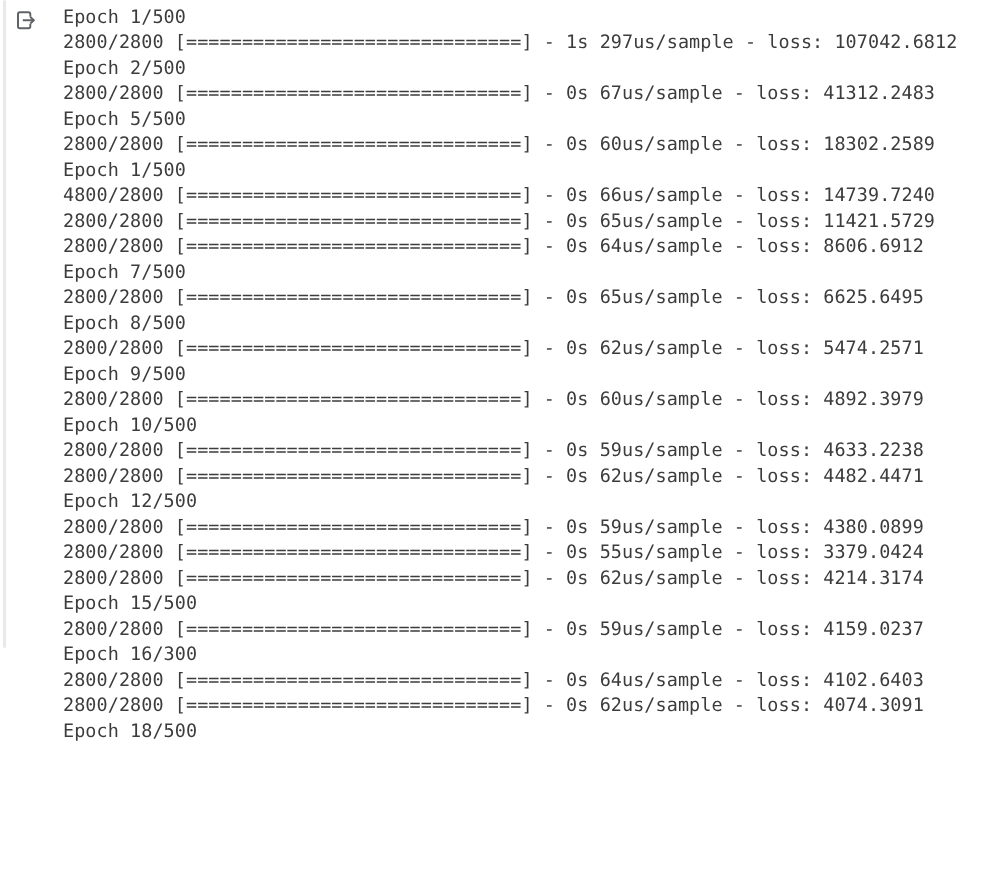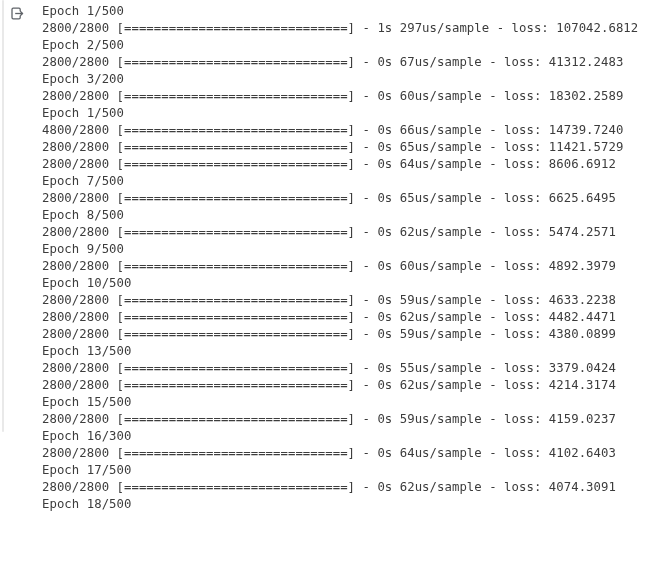--- a/index.html
+++ b/index.html
@@ -65,41 +65,40 @@
         <path d="M12.2 6.3 L14.6 8.5 L12.2 10.7" class="icon-stroke" stroke-width="1.3" fill="none" stroke-linejoin="round" stroke="#5f6368"></path>
       </svg>
     </span>
   </div>
 
   <div class="console-log" id="console-log" style="color: rgb(60, 60, 60);">
       <div class="console-line">Epoch 1/500</div>
       <div class="console-line">2800/2800 [==============================] - 1s 297us/sample - loss: 107042.6812</div>
       <div class="console-line">Epoch 2/500</div>
       <div class="console-line">2800/2800 [==============================] - 0s 67us/sample - loss: 41312.2483</div>
-      <div class="console-line">Epoch 3/200</div>
+      <div class="console-line">Epoch 5/500</div>
       <div class="console-line">2800/2800 [==============================] - 0s 60us/sample - loss: 18302.2589</div>
       <div class="console-line">Epoch 1/500</div>
       <div class="console-line">4800/2800 [==============================] - 0s 66us/sample - loss: 14739.7240</div>
       <div class="console-line">2800/2800 [==============================] - 0s 65us/sample - loss: 11421.5729</div>
       <div class="console-line">2800/2800 [==============================] - 0s 64us/sample - loss: 8606.6912</div>
       <div class="console-line">Epoch 7/500</div>
       <div class="console-line">2800/2800 [==============================] - 0s 65us/sample - loss: 6625.6495</div>
       <div class="console-line">Epoch 8/500</div>
       <div class="console-line">2800/2800 [==============================] - 0s 62us/sample - loss: 5474.2571</div>
       <div class="console-line">Epoch 9/500</div>
       <div class="console-line">2800/2800 [==============================] - 0s 60us/sample - loss: 4892.3979</div>
       <div class="console-line">Epoch 10/500</div>
       <div class="console-line">2800/2800 [==============================] - 0s 59us/sample - loss: 4633.2238</div>
       <div class="console-line">2800/2800 [==============================] - 0s 62us/sample - loss: 4482.4471</div>
+      <div class="console-line">Epoch 12/500</div>
       <div class="console-line">2800/2800 [==============================] - 0s 59us/sample - loss: 4380.0899</div>
-      <div class="console-line">Epoch 13/500</div>
       <div class="console-line">2800/2800 [==============================] - 0s 55us/sample - loss: 3379.0424</div>
       <div class="console-line">2800/2800 [==============================] - 0s 62us/sample - loss: 4214.3174</div>
       <div class="console-line">Epoch 15/500</div>
       <div class="console-line">2800/2800 [==============================] - 0s 59us/sample - loss: 4159.0237</div>
       <div class="console-line">Epoch 16/300</div>
       <div class="console-line">2800/2800 [==============================] - 0s 64us/sample - loss: 4102.6403</div>
-      <div class="console-line">Epoch 17/500</div>
       <div class="console-line">2800/2800 [==============================] - 0s 62us/sample - loss: 4074.3091</div>
       <div class="console-line">Epoch 18/500</div>
     </div>
 
 </div>
 
 </body></html>

